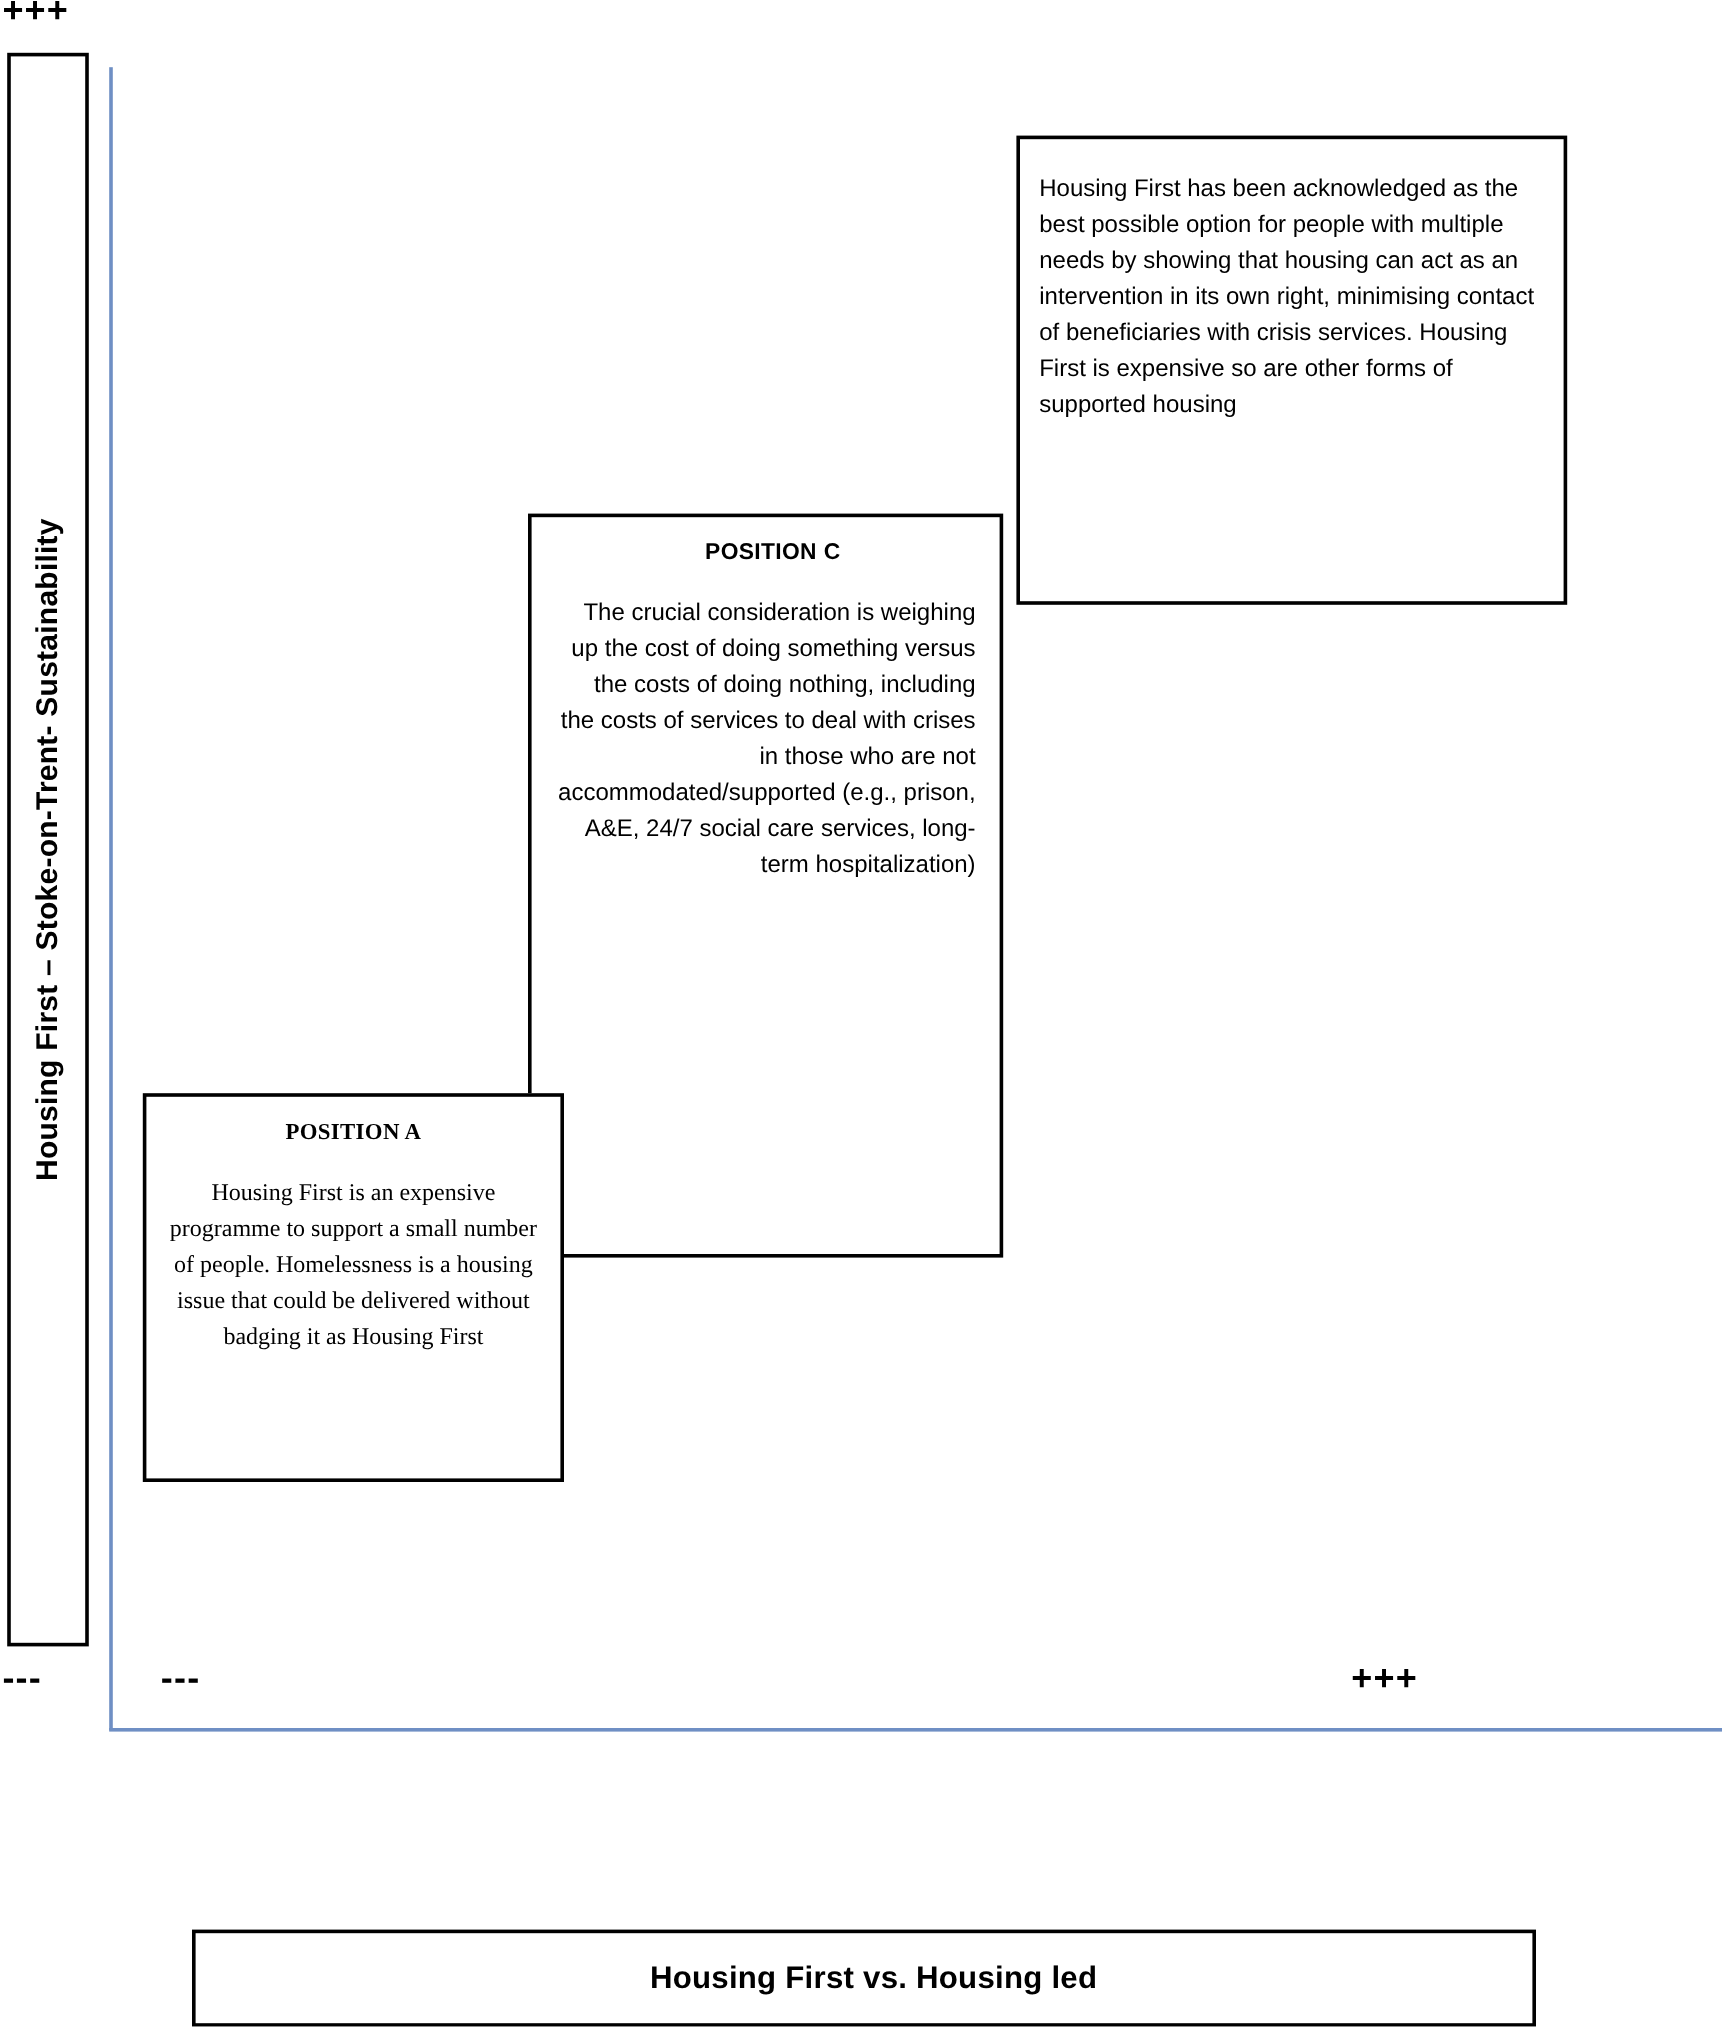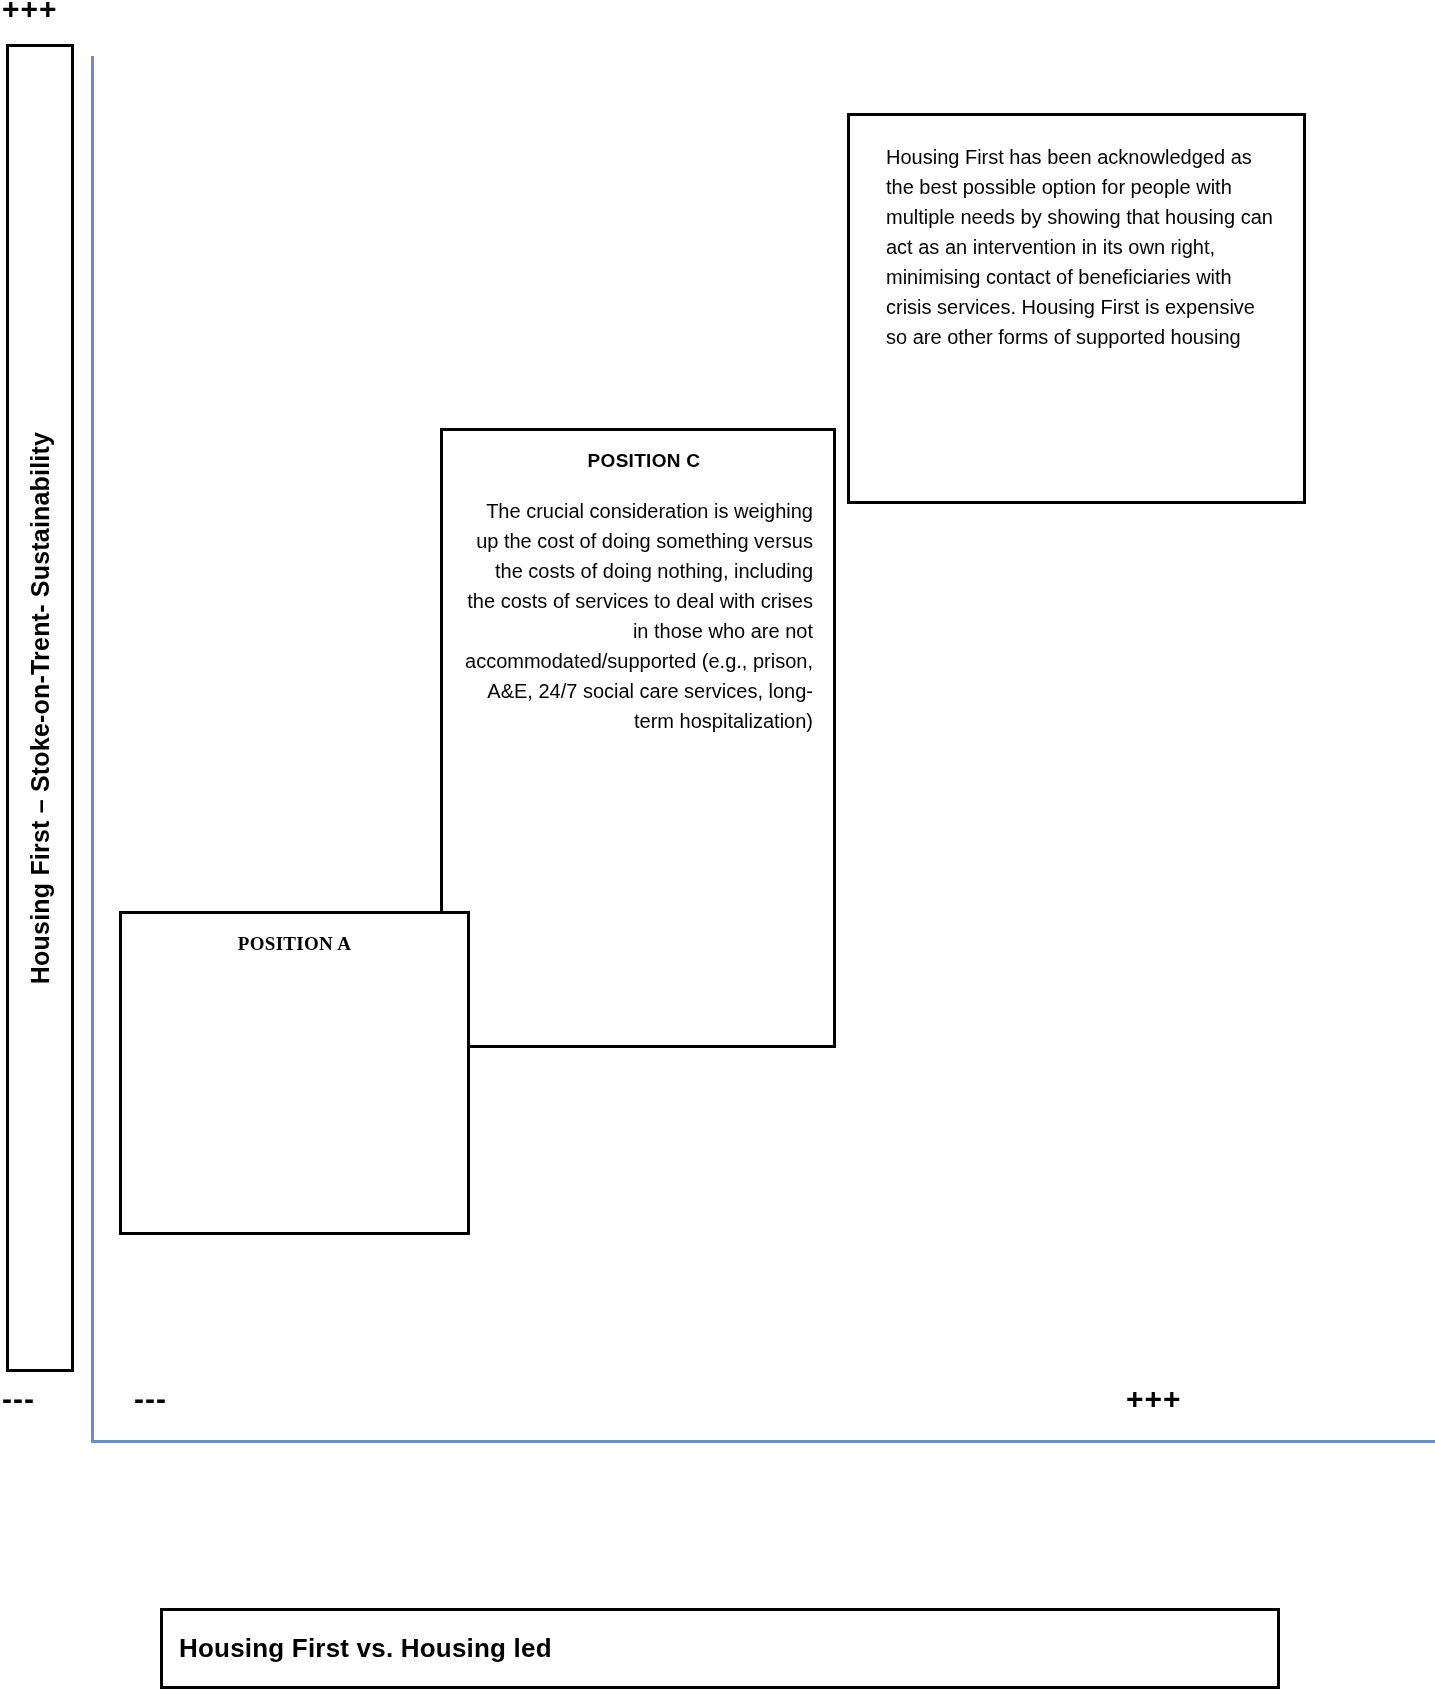--- a/index.html
+++ b/index.html
@@ -91,21 +91,21 @@
 
   #pos-b {
     left: 847px;
     top: 113px;
     width: 459px;
     height: 391px;
     z-index: 3;
   }
   #pos-b .pos-title { margin: 20px 0 0 0; }
   #pos-b .pos-body {
-    margin: 26px 24px 0 36px;
+    margin: 26px 24px 0 16px;
     text-align: left;
   }
 
   #pos-c {
     left: 440px;
     top: 428px;
     width: 396px;
     height: 620px;
     z-index: 2;
   }
@@ -134,20 +134,21 @@
     position: absolute;
     left: 160px;
     top: 1608px;
     width: 1120px;
     height: 81px;
     border: 3px solid #000000;
     background: #ffffff;
     box-sizing: border-box;
     display: flex;
     align-items: center;
+    justify-content: center;
     padding-left: 16px;
   }
   .x-title-text {
     font-size: 26px;
     font-weight: bold;
     letter-spacing: 0.2px;
   }
 </style>
 </head>
 <body>
@@ -172,19 +173,20 @@
     <div class="pos-body">Housing First has been acknowledged as the best  possible option for people with multiple needs by showing that housing can act as an intervention in its own right, minimising contact of beneficiaries with crisis services.  Housing First is expensive so are other forms of supported housing</div>
   </div>
 
   <div class="pos-box" id="pos-c">
     <div class="pos-title">POSITION C</div>
     <div class="pos-body">The crucial consideration is  weighing up the cost of doing something versus the costs of doing nothing, including the costs  of services to deal with crises in those who are not accommodated/supported (e.g., prison, A&amp;E, 24/7 social care services, long-term hospitalization)</div>
   </div>
 
   <div class="pos-box" id="pos-a">
     <div class="pos-title">POSITION A</div>
+    <div class="pos-body">Housing First is an expensive programme to support a small number of people. Homelessness is a housing issue that could be delivered without badging it as Housing First</div>
   </div>
 
   <div class="x-title-box">
     <div class="x-title-text">Housing First vs. Housing led</div>
   </div>
 
 </div>
 
 </body></html>

